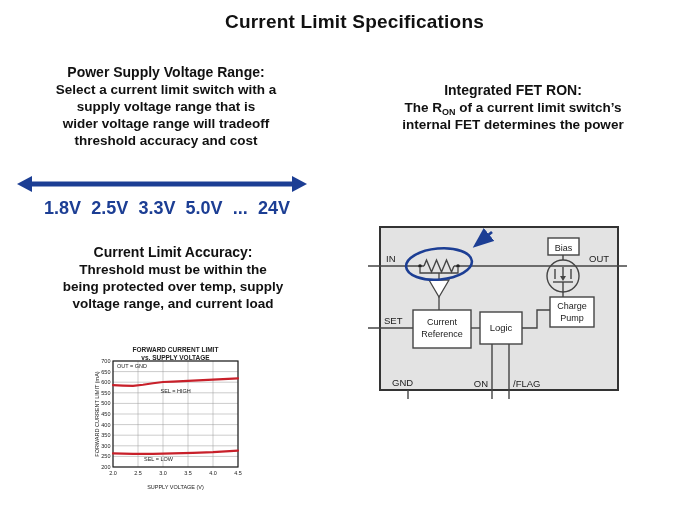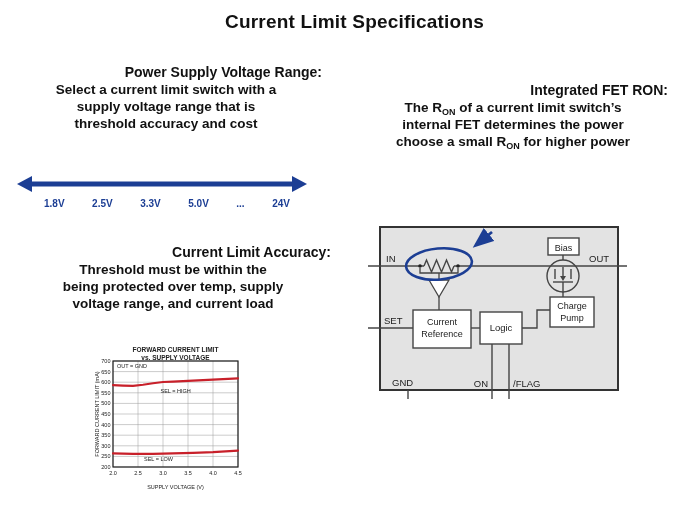--- a/index.html
+++ b/index.html
@@ -1,41 +1,42 @@
 <!DOCTYPE html>
 <html><head>
 <meta charset="utf-8">
 <style>
   html,body{margin:0;padding:0;background:#fff;}
   .slide{position:relative;width:675px;height:506px;background:#ffffff;overflow:hidden;
          font-family:"Liberation Sans",sans-serif;color:#111;}
   .abs{position:absolute;}
   .title{top:11px;left:17px;width:675px;text-align:center;font-size:19px;font-weight:bold;letter-spacing:.2px;}
   .block{text-align:center;}
-  .block .head{font-weight:bold;font-size:14px;line-height:17px;text-align:right;}
+  .block .head{font-weight:bold;font-size:14px;line-height:17px;}
   .block .ln{font-size:13.5px;line-height:17px;height:17px;white-space:nowrap;font-weight:bold;}
   #ps-block{left:10px;top:64px;width:312px;}
   #ron-block{left:358px;top:82px;width:310px;}
   #acc-block{left:15px;top:244px;width:316px;}
   sub.ron{font-size:9px;vertical-align:-3px;}
   .volt-row{left:44px;top:198px;width:246px;display:flex;justify-content:space-between;
-            font-weight:bold;font-size:10px;color:#1c3e94;}
+            font-weight:bold;font-size:18px;color:#1c3e94;}
   svg text{font-family:"Liberation Sans",sans-serif;}
 </style>
 </head>
 <body>
 
 <div class="slide">
 
   <div class="abs title">Current Limit Specifications</div>
 
   <div class="abs block" id="ps-block">
     <div class="head">Power Supply Voltage Range:</div>
     <div class="ln">Select a current limit switch with a</div>
     <div class="ln">supply voltage range that is</div>
+    <div class="ln">wider voltage range will tradeoff</div>
     <div class="ln">threshold accuracy and cost</div>
   </div>
 
   <svg class="abs" style="left:16px;top:172px;" width="292" height="24" viewBox="0 0 292 24">
     <line x1="14" y1="12" x2="278" y2="12" stroke="#1c3e94" stroke-width="5"></line>
     <polygon points="1,12 16,4 16,20" fill="#1c3e94"></polygon>
     <polygon points="291,12 276,4 276,20" fill="#1c3e94"></polygon>
   </svg>
 
   <div class="abs volt-row">
@@ -44,21 +45,20 @@
     <span>3.3V</span>
     <span>5.0V</span>
     <span>...</span>
     <span>24V</span>
   </div>
 
   <div class="abs block" id="ron-block">
     <div class="head">Integrated FET RON:</div>
     <div class="ln"><span>The R</span><sub class="ron">ON</sub><span> of a current limit switch’s</span></div>
     <div class="ln">internal FET determines the power</div>
-    <div class="ln"><span>choose a small R</span><sub class="ron">ON</sub><span> for higher power</span></div>
   </div>
 
   <div class="abs block" id="acc-block">
     <div class="head">Current Limit Accuracy:</div>
     <div class="ln">Threshold must be within the</div>
     <div class="ln">being protected over temp, supply</div>
     <div class="ln">voltage range, and current load</div>
   </div>
 
   <svg class="abs" style="left:93px;top:341px;" id="chart-svg" width="160" height="164" viewBox="0 0 160 164">

